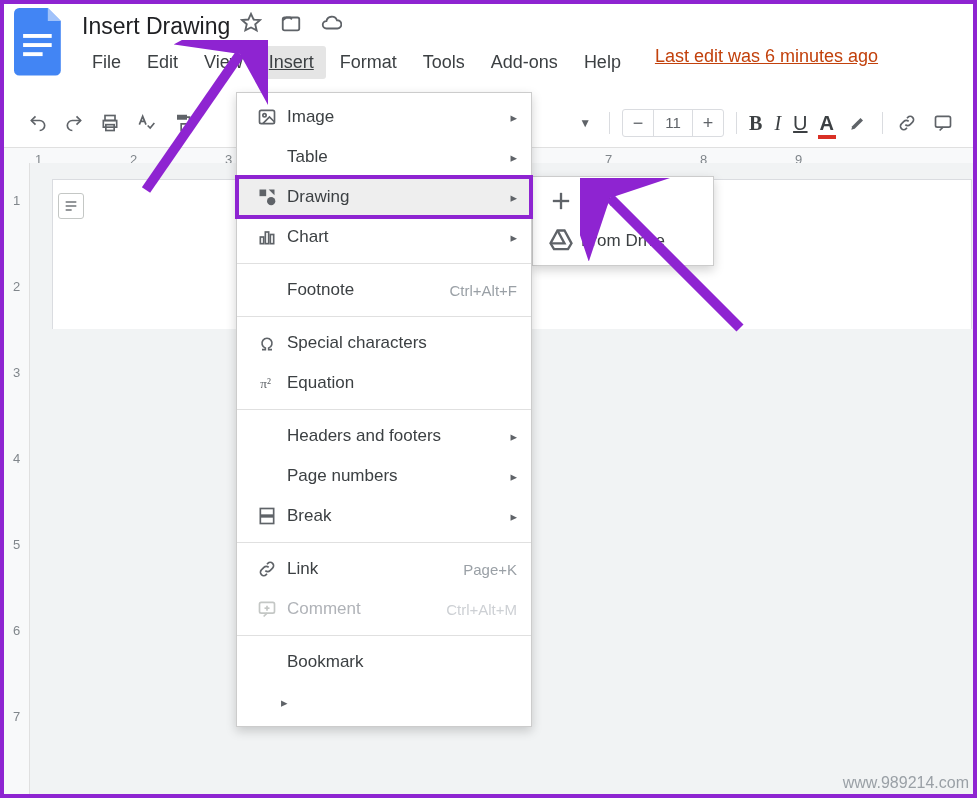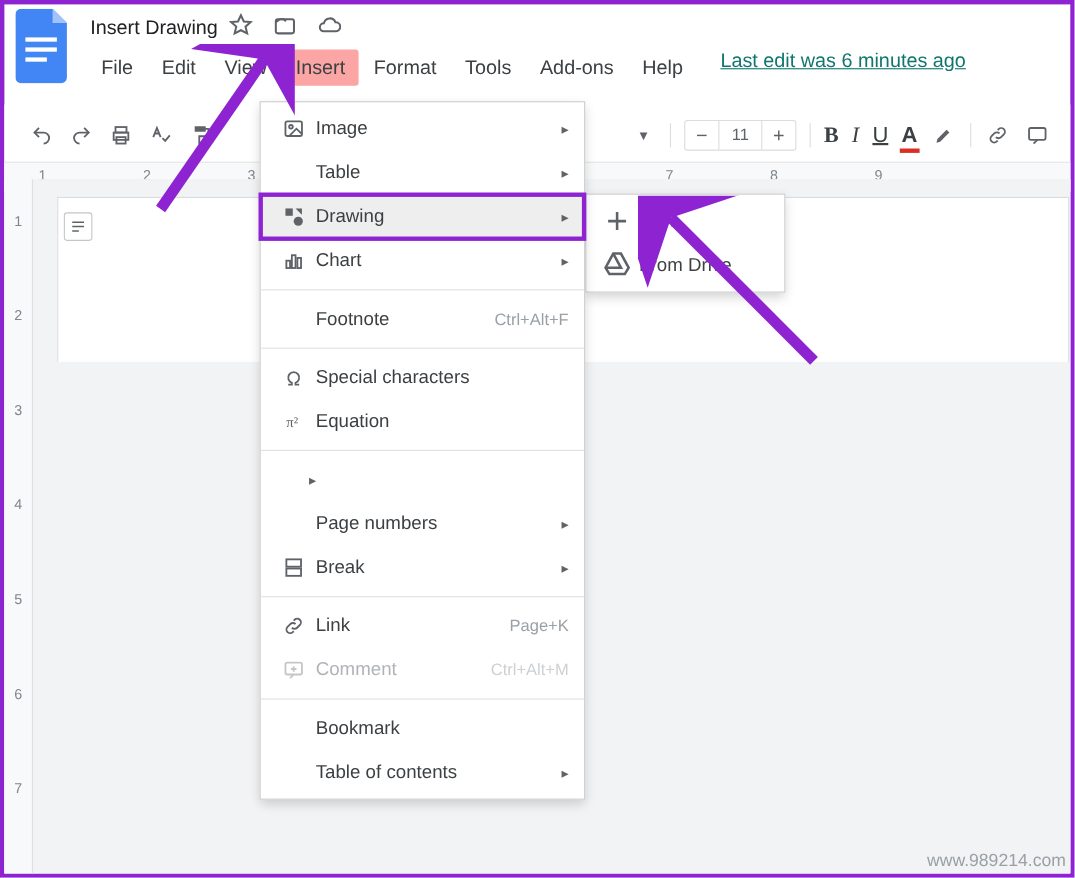--- a/index.html
+++ b/index.html
@@ -31,21 +31,21 @@
     display: flex;
     align-items: center;
     justify-content: center;
     margin-right: 14px;
     margin-top: 6px;
   }
   .title-row {
     display: flex;
     align-items: center;
     gap: 8px;
-    font-size: 18px;
+    font-size: 23px;
     color: #202124;
     padding: 2px 0 4px 0;
   }
   .title-text { padding: 0 2px; }
   .title-icons { display: flex; gap: 18px; color: #5f6368; }
   .title-icons svg { width: 22px; height: 22px; }
 
   
   .menubar {
     display: flex;
@@ -53,24 +53,24 @@
     gap: 2px;
     color: #3c4043;
     font-size: 18px;
     padding-top: 2px;
   }
   .menubar .menu-item {
     padding: 6px 12px;
     border-radius: 3px;
     cursor: pointer;
   }
-  .menubar .menu-item.active { background: #fca5a5; }
+  .menubar .menu-item.active { background: #e5e5e5; text-decoration: underline; }
   .last-edit {
     margin-left: 20px;
-    color: #0f766e;
+    color: #c2410c;
     text-decoration: underline;
     font-size: 18px;
   }
 
   
   .toolbar {
     display: flex;
     align-items: center;
     gap: 12px;
     padding: 14px 18px 10px 22px;
@@ -442,20 +442,21 @@
       <span class="dd-icon">
         <svg viewBox="0 0 24 24" fill="currentColor">
           <text x="4" y="18" font-size="16" font-family="serif">π²</text>
         </svg>
       </span>
       <span class="dd-label">Equation</span>
     </div>
     <div class="dd-sep"></div>
     <div class="dd-item noicon">
       <span class="dd-icon"></span>
+      <span class="dd-label">Headers and footers</span>
       <span class="dd-arrow">▸</span>
     </div>
     <div class="dd-item noicon">
       <span class="dd-icon"></span>
       <span class="dd-label">Page numbers</span>
       <span class="dd-arrow">▸</span>
     </div>
     <div class="dd-item">
       <span class="dd-icon">
         <svg xmlns="http://www.w3.org/2000/svg" viewBox="0 0 24 24" fill="none" stroke="currentColor" stroke-width="2">
@@ -489,21 +490,20 @@
       <span class="dd-label">Comment</span>
       <span class="dd-shortcut">Ctrl+Alt+M</span>
     </div>
     <div class="dd-sep"></div>
     <div class="dd-item noicon">
       <span class="dd-icon"></span>
       <span class="dd-label">Bookmark</span>
     </div>
     <div class="dd-item noicon">
       <span class="dd-icon"></span>
-      <span class="dd-label">Table of contents</span>
       <span class="dd-arrow">▸</span>
     </div>
   </div>
 
 <div class="submenu" id="drawing-submenu">
     <div class="sub-item">
       <span class="dd-icon">
         <svg xmlns="http://www.w3.org/2000/svg" viewBox="0 0 24 24" fill="none" stroke="currentColor" stroke-width="2">
           <line x1="12" y1="5" x2="12" y2="19"></line>
           <line x1="5" y1="12" x2="19" y2="12"></line>

